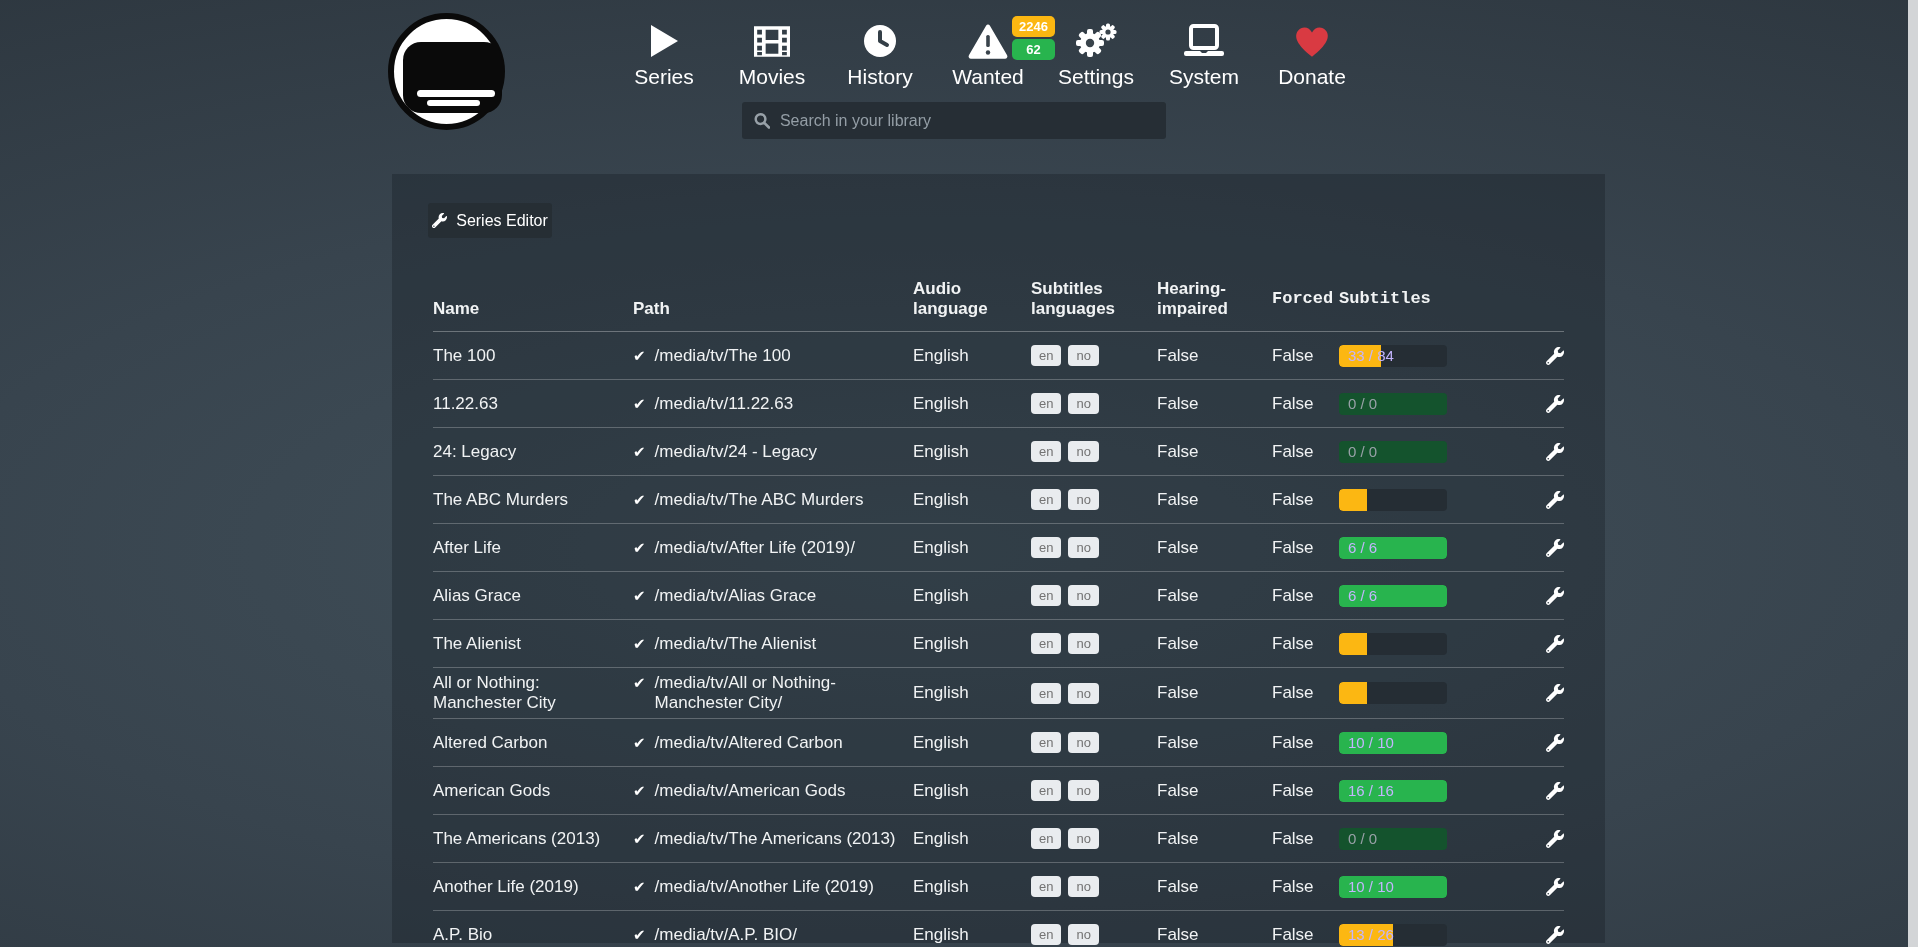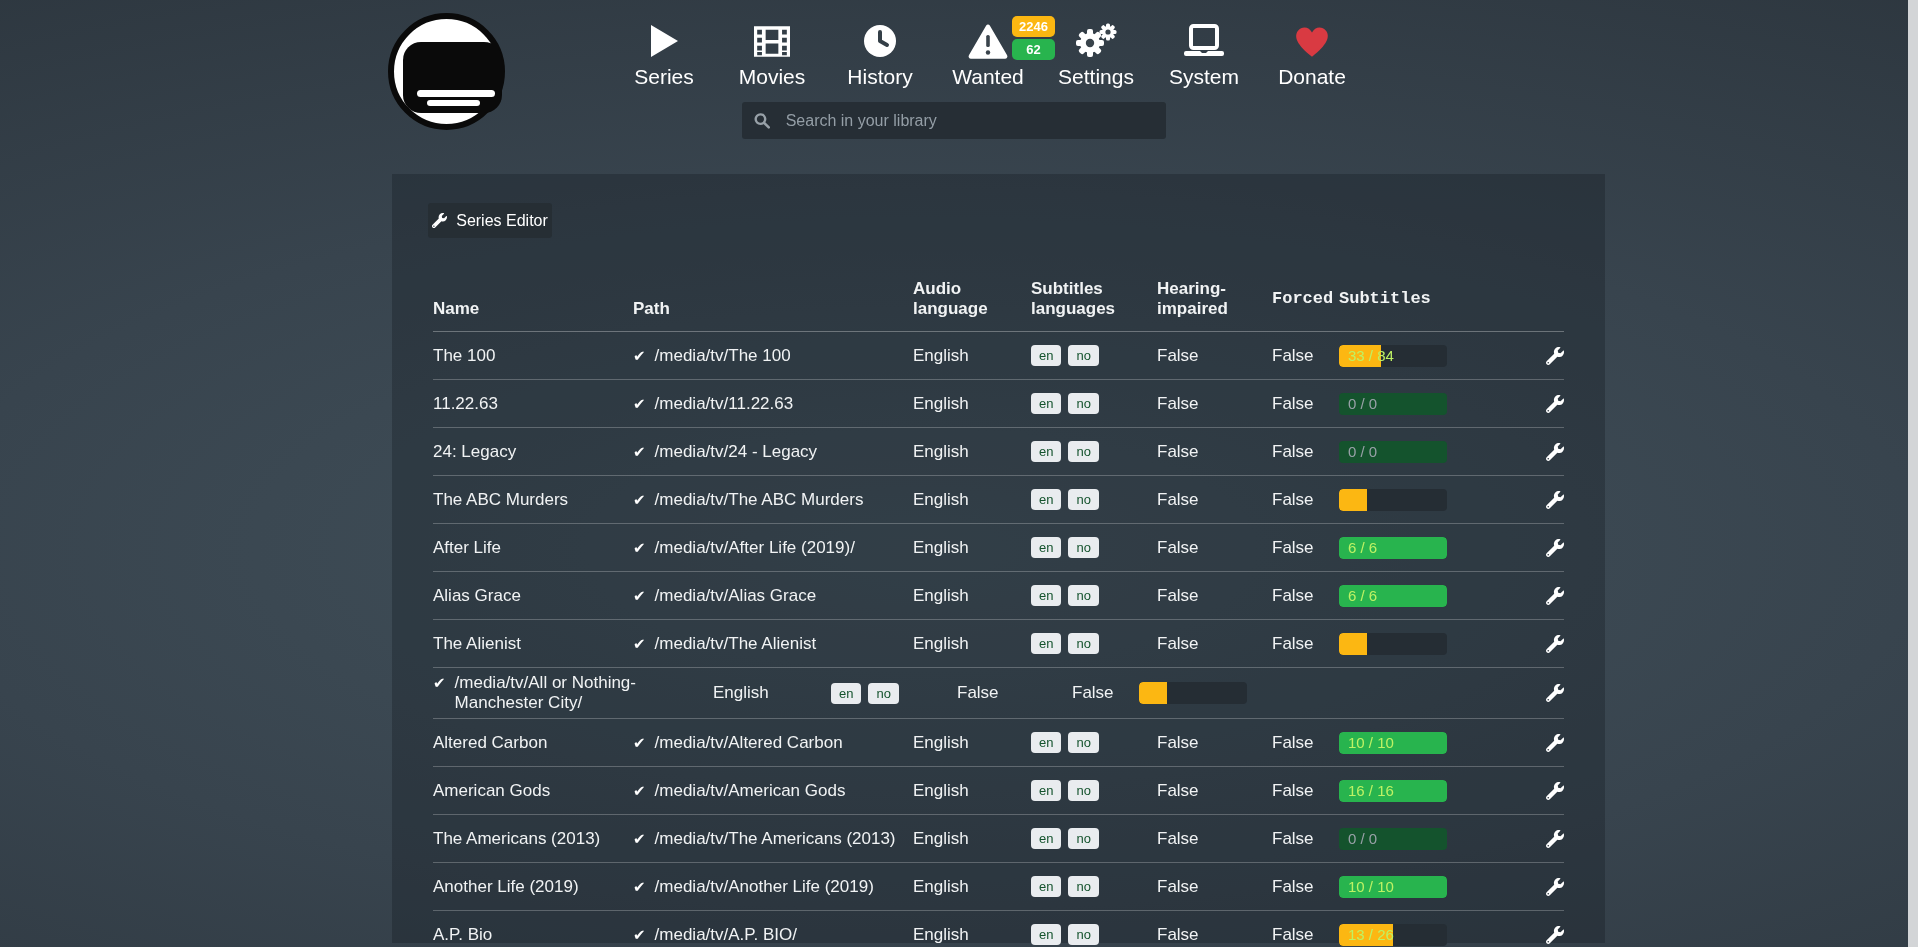--- a/index.html
+++ b/index.html
@@ -28,21 +28,21 @@
   .play-tri { width:0; height:0; border-left:27px solid #fff; border-top:16px solid transparent; border-bottom:16px solid transparent; }
   .nav-badges { position:absolute; left:62px; top:-4px; display:flex; flex-direction:column; gap:2px; }
   .nav-badge { min-width:42px; padding:3px 7px; border-radius:5px; color:#fff; font-size:13px; font-weight:bold; text-align:center;margin-left:12px; }
   .nav-badge.yellow { background:var(--accent-warning); }
   .nav-badge.green  { background:var(--accent-success); }
 
   
   .search { position:absolute; left:742px; top:102px; width:424px; height:37px;
             background:#262e35; border-radius:3px; display:flex; align-items:center; padding:0 12px; }
   .search input { background:transparent; border:none; outline:none; color:#cfd5da; font-size:16px;
-                  font-family:inherit; width:100%; margin-left:16px; }
+                  font-family:inherit; width:100%; margin-left:10px; }
   .search input::placeholder { color:#949ea6; }
 
   
   .panel { position:absolute; left:392px; top:174px; width:1213px; height:769px; background:rgba(18,24,29,0.30); }
   .editor-btn { margin:29px 0 0 36px; width:124px; height:35px; background:#262e34; border:none; border-radius:3px;
                 color:#fff; font-size:16px; font-family:inherit; display:flex; align-items:center; justify-content:center;
                 gap:9px; cursor:pointer; }
 
   
   .tbl { margin:41px 41px 0 41px; }
@@ -53,27 +53,27 @@
   .c-name   { width:200px; }
   .c-path   { width:280px; padding-right:12px; display:flex; gap:9px; align-items:flex-start; }
   .c-audio  { width:109px; padding-right:10px; }
   .c-langs  { width:126px; padding-right:10px; display:flex; gap:7px;margin-left:9px; }
   .c-hear   { width:115px; padding-right:10px; }
   .c-forced { width:67px;  padding-right:6px; }
   .c-subs   { width:108px; }
   .c-action { flex:1; display:flex; justify-content:flex-end; }
   .hrow .c-forced, .hrow .c-subs { align-self:center;font-family:Liberation Mono, monospace; }
   .check { color:#fff; font-size:15px; line-height:20px; }
-  .lang-badge { background:#e9ecef; color:#14532d; border-radius:4px; padding:3px 8px; font-size:13px; line-height:15px; }
+  .lang-badge { background:#e9ecef; color:#737373; border-radius:4px; padding:3px 8px; font-size:13px; line-height:15px; }
   .bar { position:relative; width:108px; height:22px; border-radius:4px; background:#252d34; overflow:hidden; }
   .bar.empty { background:#14532d; }
   .bar-fill { position:absolute; left:0; top:0; bottom:0; border-radius:4px 0 0 4px; }
   .bar.partial  .bar-fill { background:var(--accent-warning); }
   .bar.complete .bar-fill { background:var(--accent-success); border-radius:4px; }
-  .bar-label { position:absolute; left:9px; top:0; height:22px; line-height:22px; font-size:15px; color:#bef264; }
+  .bar-label { position:absolute; left:9px; top:0; height:22px; line-height:22px; font-size:15px; color:#c4b5fd; }
   .bar.empty .bar-label { color:#99a1a8; }
   .wrench-btn { background:none; border:none; cursor:pointer; padding:0; display:flex; align-items:center; }
 </style>
 </head>
 <body>
 
 <div class="logo">
   <div class="screen">
     <div class="sub1"></div>
     <div class="sub2"></div>
@@ -383,20 +383,21 @@
     <div class="c-action">
       <button class="wrench-btn">
         <svg width="18" height="18" viewBox="0 0 512 512">
           <path fill="#fff" d="M507.73 109.1c-2.24-9.03-13.54-12.09-20.12-5.51l-74.36 74.36-67.88-11.31-11.31-67.88 74.36-74.36c6.62-6.62 3.43-17.9-5.66-20.16-47.38-11.74-99.55.91-136.58 37.93-39.64 39.64-50.55 97.1-34.05 147.2L18.74 402.76c-24.99 24.99-24.99 65.51 0 90.5 24.99 24.99 65.51 24.99 90.5 0l213.21-213.21c50.12 16.71 107.47 5.68 147.37-34.22 37.07-37.07 49.7-89.32 37.91-136.73zM64 472c-13.25 0-24-10.75-24-24 0-13.26 10.75-24 24-24s24 10.74 24 24c0 13.25-10.75 24-24 24z"></path>
         </svg>
       </button>
     </div>
   </div>
 
   <div class="trow">
+    <div class="c-name">All or Nothing: Manchester City</div>
     <div class="c-path">
       <span class="check">✔</span>
       <span>/media/tv/All or Nothing- Manchester City/</span>
     </div>
     <div class="c-audio">English</div>
     <div class="c-langs">
             <span class="lang-badge">en</span>
             <span class="lang-badge">no</span>
           </div>
     <div class="c-hear">False</div>

